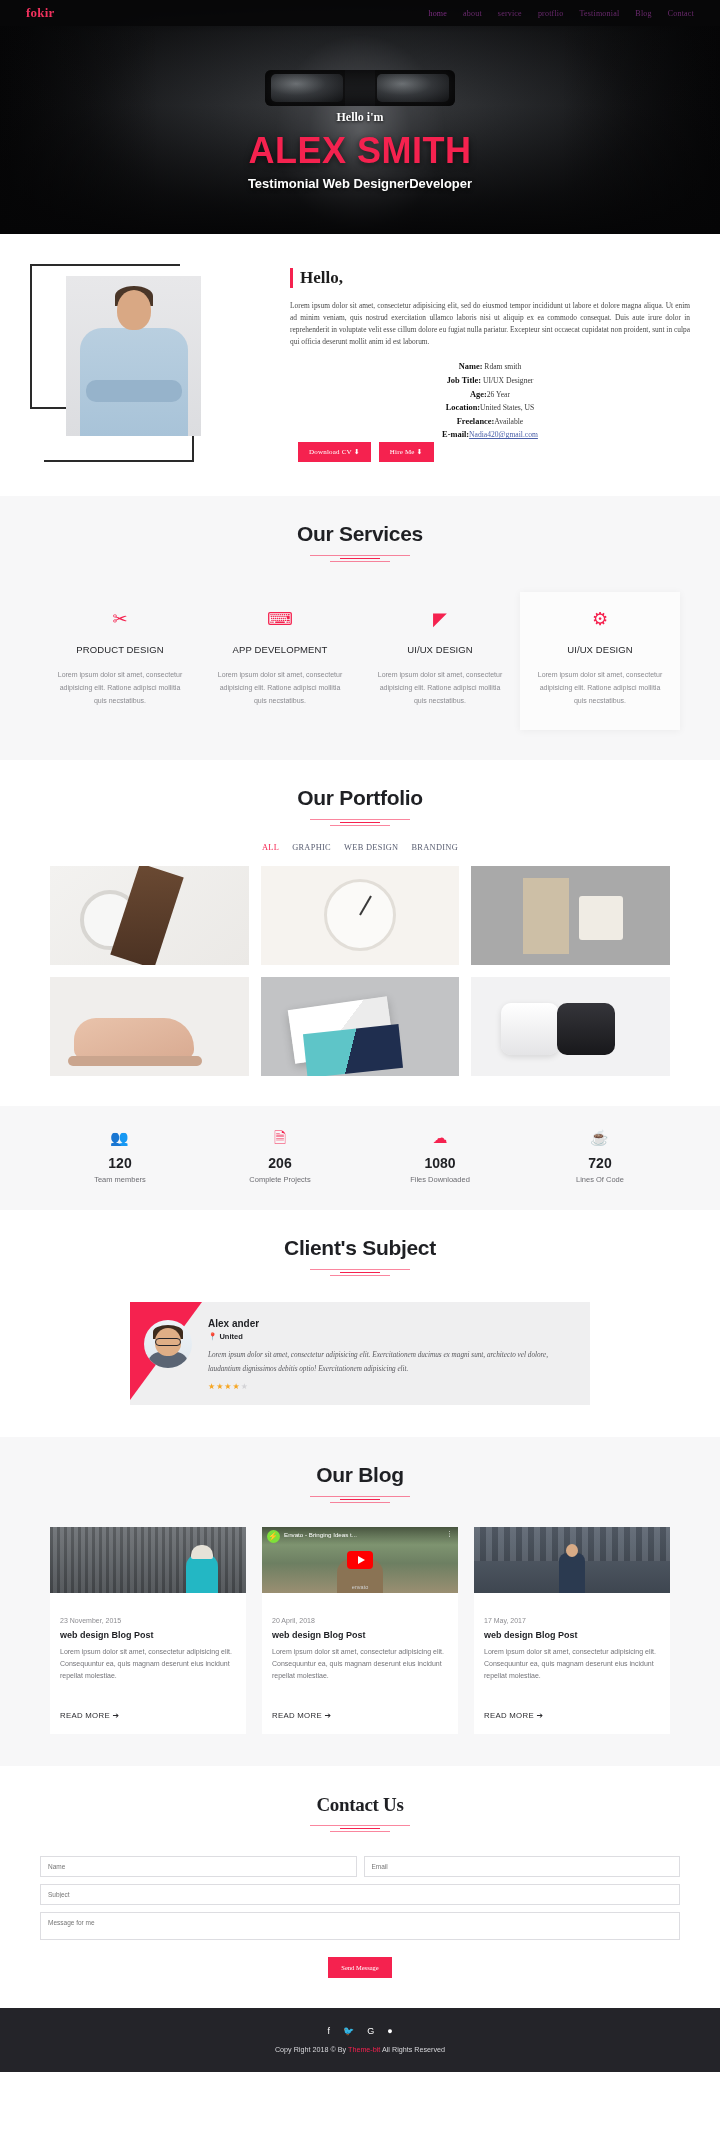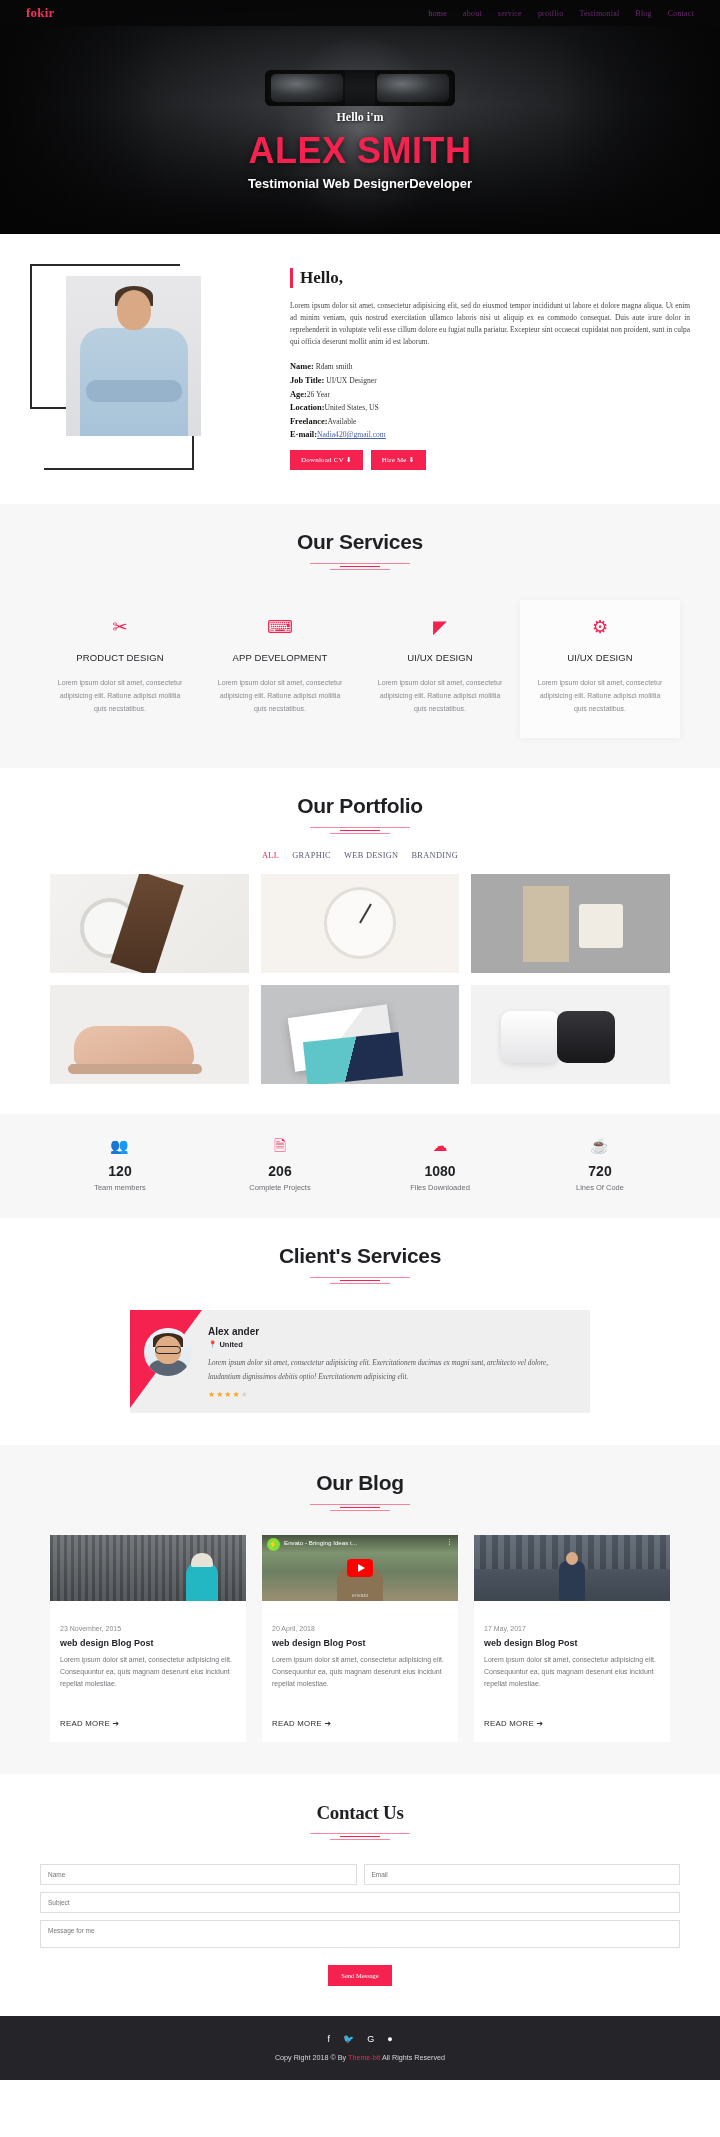--- a/index.html
+++ b/index.html
@@ -201,30 +201,30 @@
     margin-bottom: 12px;
   }
   .about-para {
     font-family: "Liberation Serif", serif;
     font-size: 7.4px;
     line-height: 1.65;
     color: #4a4a4a;
     text-align: justify;
     margin-bottom: 12px;
   }
-  .info-list { margin-bottom: 8px; }
+  .info-list { margin-bottom: 0; text-align: center; }
   .info-row {
     font-family: "Liberation Serif", serif;
     font-size: 7.6px;
     line-height: 1.62;
     color: #3a3a3a;
   }
   .info-row b { font-size: 8.4px; color: #111; }
   .info-row a { color: #4a5fa8; }
-  .btn-row { display: flex; gap: 8px; }
+  .btn-row { display: flex; gap: 8px; margin-left: 8px; }
   .btn {
     background: #f5224f;
     color: #fff;
     border: none;
     font-family: "Liberation Serif", serif;
     font-size: 7px;
     padding: 6px 11px;
     cursor: pointer;
     letter-spacing: .2px;
   }
@@ -698,21 +698,21 @@
     </div>
     <div>
       <div class="cnt-icon">☕</div>
       <div class="cnt-num">720</div>
       <div class="cnt-label">Lines Of Code</div>
     </div>
   </div>
 </section>
 
 <section class="testimonial">
-  <h2 class="sec-title">Client's Services</h2>
+  <h2 class="sec-title">Client's Subject</h2>
   <div class="sec-divider">
     <div class="l1"></div>
       <div class="l2"></div>
       <div class="l3"></div>
   </div>
 
   <div class="tst-card">
     <div class="tst-corner"></div>
     <div class="tst-avatar">
       <div class="bd"></div>

